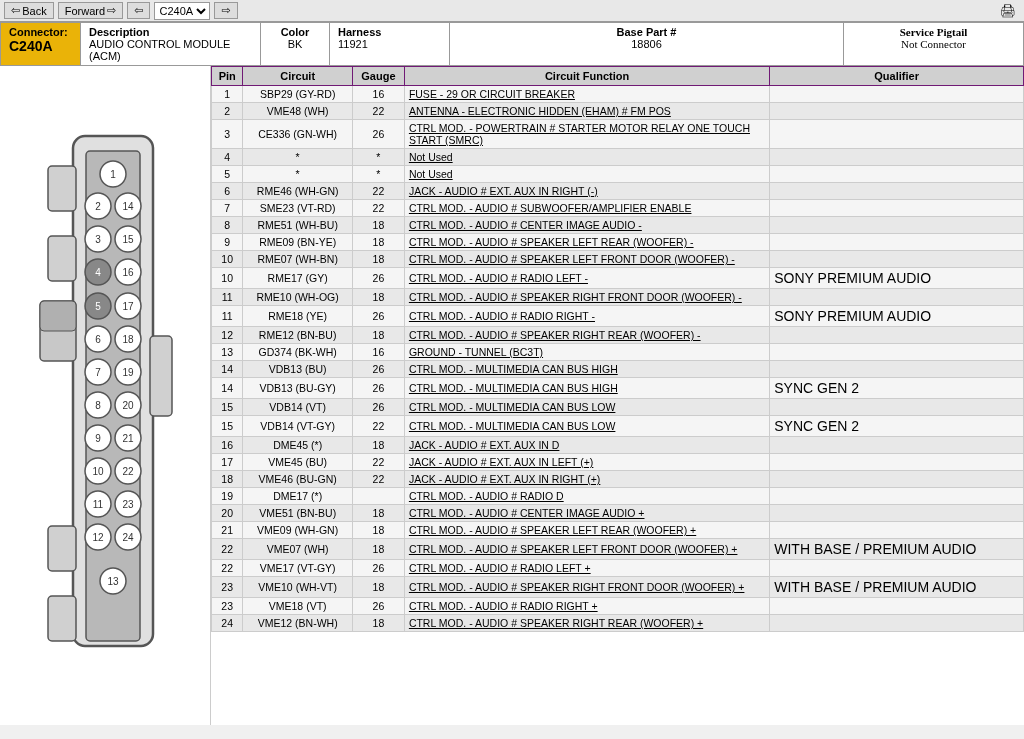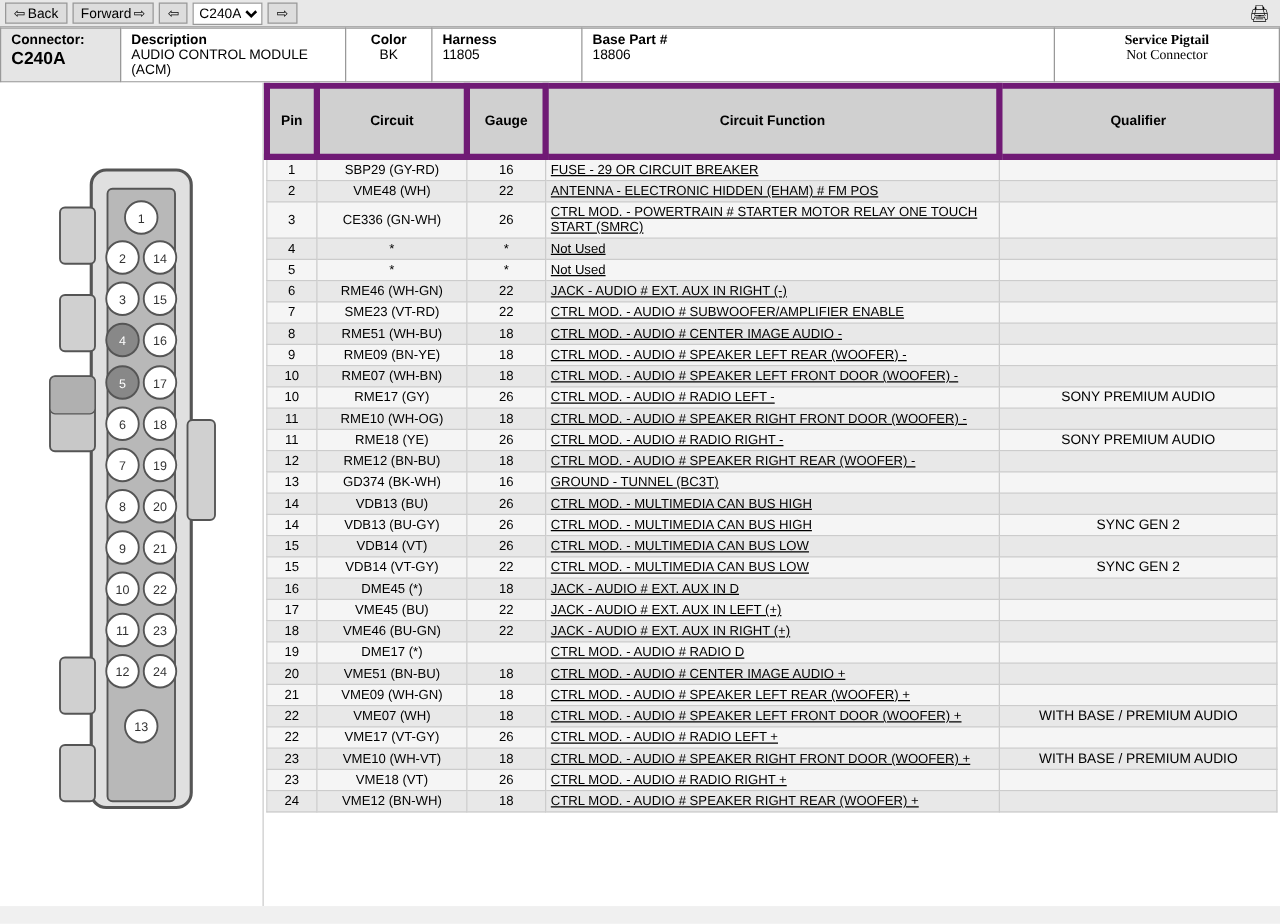--- a/index.html
+++ b/index.html
@@ -57,24 +57,24 @@
       vertical-align: top;
     }
     .header-label {
       font-weight: bold;
       font-size: 11px;
     }
     .header-value {
       font-size: 11px;
     }
     .connector-cell {
-      background: #e5e5e5;
+      background: #eab308;
       font-weight: bold;
       font-size: 13px;
-      width: 96px;
+      width: 80px;
     }
 
     
     #main {
       display: flex;
       background: #fff;
       height: calc(739px - 22px - 58px);
       overflow: hidden;
     }
 
@@ -96,44 +96,44 @@
     }
     #pin-table {
       width: 100%;
       border-collapse: collapse;
       font-size: 10.5px;
     }
     #pin-table thead tr {
       background: #d0d0d0;
     }
     #pin-table thead th {
-      border: 5px solid #701a75;
-      padding: 20px 4px;
+      border: 1px solid #701a75;
+      padding: 3px 4px;
       text-align: center;
       font-weight: bold;
       font-size: 11px;
     }
     #pin-table tbody tr:nth-child(odd) {
       background: #f5f5f5;
     }
     #pin-table tbody tr:nth-child(even) {
       background: #e8e8e8;
     }
     #pin-table tbody td {
       border: 1px solid #ccc;
       padding: 2px 4px;
       text-align: center;
     }
     #pin-table tbody td.circuit-func {
       text-align: left;
       text-decoration: underline;
     }
     #pin-table tbody td.qualifier {
-      text-align: center;
-      font-size: 11px;
+      text-align: left;
+      font-size: 14px;
     }
 
     
     .connector-svg {
       width: 175px;
       height: 580px;
     }
   </style>
 </head>
 <body>
@@ -167,23 +167,23 @@
     <td style="width:180px;margin-top:12px;">
       <div class="header-label">Description</div>
       <div class="header-value">AUDIO CONTROL MODULE (ACM)</div>
     </td>
     <td style="width:69px; text-align:center;">
       <div class="header-label">Color</div>
       <div class="header-value">BK</div>
     </td>
     <td style="width:120px; text-align:left;">
       <div class="header-label">Harness</div>
-      <div class="header-value">11805</div>
+      <div class="header-value">11921</div>
     </td>
-    <td style="">
+    <td style="text-align:center;">
       <div class="header-label">Base Part #</div>
       <div class="header-value">18806</div>
     </td>
     <td style="text-align:center; width:180px;font-family:Liberation Serif, serif;">
       <div class="header-label">Service Pigtail</div>
       <div class="header-value">Not Connector</div>
     </td>
   </tr>
 </tbody>
   </table>

